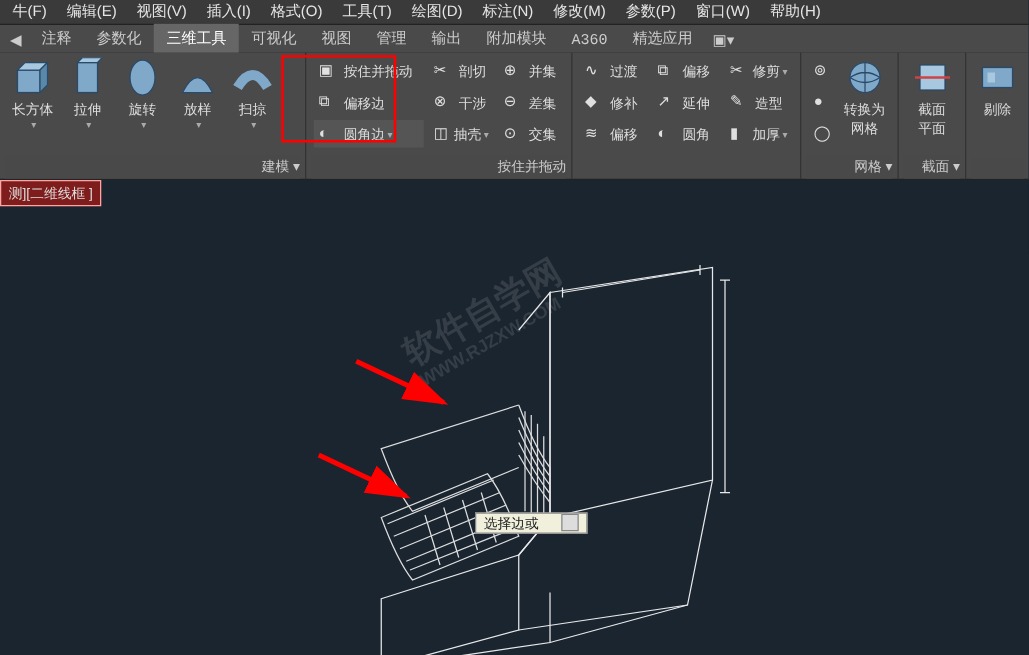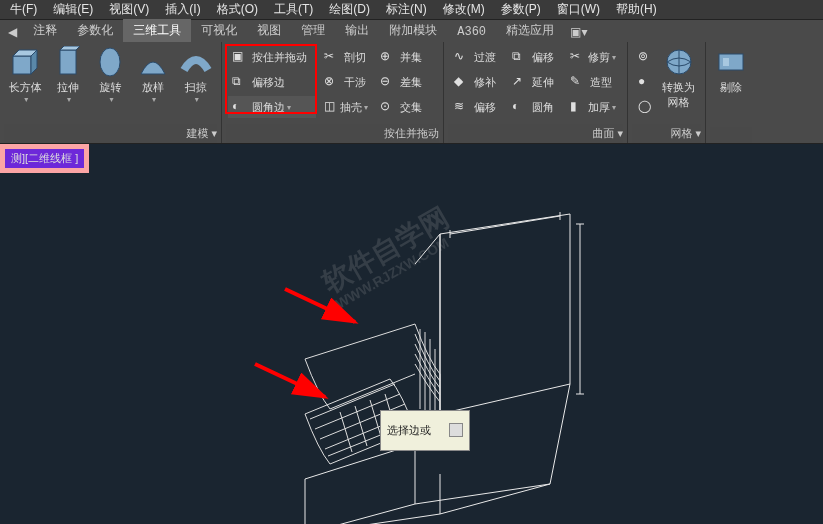--- a/index.html
+++ b/index.html
@@ -124,33 +124,33 @@
     }
     .drawing {
       position: relative;
       height: calc(524px - 144px);
       background: #1a2530;
     }
     .doc-tab {
       position: absolute;
       top: 0;
       left: 0;
-      background: #6d28d9;
+      background: #7f1d1d;
       padding: 2px 6px;
       font-size: 11px;
       color: #ddd;
-      border: 5px solid #fca5a5;
+      border: 1px solid #fca5a5;
       text-align: right;
     }
     .tooltip-box {
       position: absolute;
       background: #f0f0dc;
       color: #222;
       font-size: 11px;
-      padding: 12px 6px;
+      padding: 0 6px;
       border: 1px solid #888;
       display: flex;
       align-items: flex-start;
       gap: 18px;
     }
     .tt-icon {
       width: 14px; height: 14px;
       background: #ddd;
       border: 1px solid #888;
       display: inline-block;
@@ -197,21 +197,21 @@
   <span class="tabbar-item">管理</span>
   <span class="tabbar-item">输出</span>
   <span class="tabbar-item">附加模块</span>
   <span class="tabbar-item">A360</span>
   <span class="tabbar-item">精选应用</span>
   <span class="tabbar-icon">▣▾</span>
 </div>
 
 <div class="ribbon">
 
-  <div class="panel" style="width:222px">
+  <div class="panel" style="width:260px">
     <div class="panel-body">
       <div class="big-btn">
         <svg class="big-icon" viewBox="0 0 32 32">
             <rect x="4" y="10" width="18" height="18" fill="#7fa8c9" stroke="#2a4a6a"></rect>
             <polygon points="4,10 10,4 28,4 22,10" fill="#a8c8e0" stroke="#2a4a6a"></polygon>
             <polygon points="22,10 28,4 28,22 22,28" fill="#5a88a9" stroke="#2a4a6a"></polygon>
           </svg>
         <span class="big-label">长方体</span>
           <span class="caret">▾</span>
       </div>
@@ -338,21 +338,20 @@
             <span class="small-icon">✎</span>
             <span class="small-label">造型</span>
           </div>
         <div class="small-btn">
             <span class="small-icon">▮</span>
             <span class="small-label">加厚</span>
             <span class="caret">▾</span>
           </div>
       </div>
     </div>
-    <div class="panel-title">曲面 ▾</div>
   </div>
 
   <div class="panel" style="width:78px">
     <div class="panel-body">
       <div class="btn-col" style="width:24px">
         <div class="small-btn">
             <span class="small-icon">⊚</span>
           </div>
         <div class="small-btn">
             <span class="small-icon">●</span>
@@ -366,20 +365,33 @@
             <circle cx="16" cy="16" r="12" fill="#7fa8c9" stroke="#2a4a6a"></circle>
             <path d="M4 16 Q16 8 28 16 M4 16 Q16 24 28 16 M16 4 L16 28" stroke="#2a4a6a" fill="none"></path>
           </svg>
         <span class="big-label" style="white-space:pre-line">转换为
 网格</span>
       </div>
     </div>
     <div class="panel-title">网格 ▾</div>
   </div>
 
+  <div class="panel" style="width:54px">
+    <div class="panel-body">
+      <div class="big-btn" style="width:46px">
+        <svg class="big-icon" viewBox="0 0 32 32">
+            <rect x="6" y="6" width="20" height="20" fill="#a8c8e0" stroke="#2a4a6a"></rect>
+            <line x1="2" y1="16" x2="30" y2="16" stroke="#c44" stroke-width="2"></line>
+          </svg>
+        <span class="big-label" style="white-space:pre-line">截面
+平面</span>
+      </div>
+    </div>
+    <div class="panel-title">截面 ▾</div>
+  </div>
 
   <div class="panel" style="width:50px;border-right:none">
     <div class="panel-body">
       <div class="big-btn" style="width:44px">
         <svg class="big-icon" viewBox="0 0 32 32">
             <rect x="4" y="8" width="24" height="16" fill="#7fa8c9" stroke="#2a4a6a"></rect>
             <rect x="8" y="12" width="6" height="8" fill="#a8c8e0"></rect>
           </svg>
         <span class="big-label">剔除</span>
       </div>

